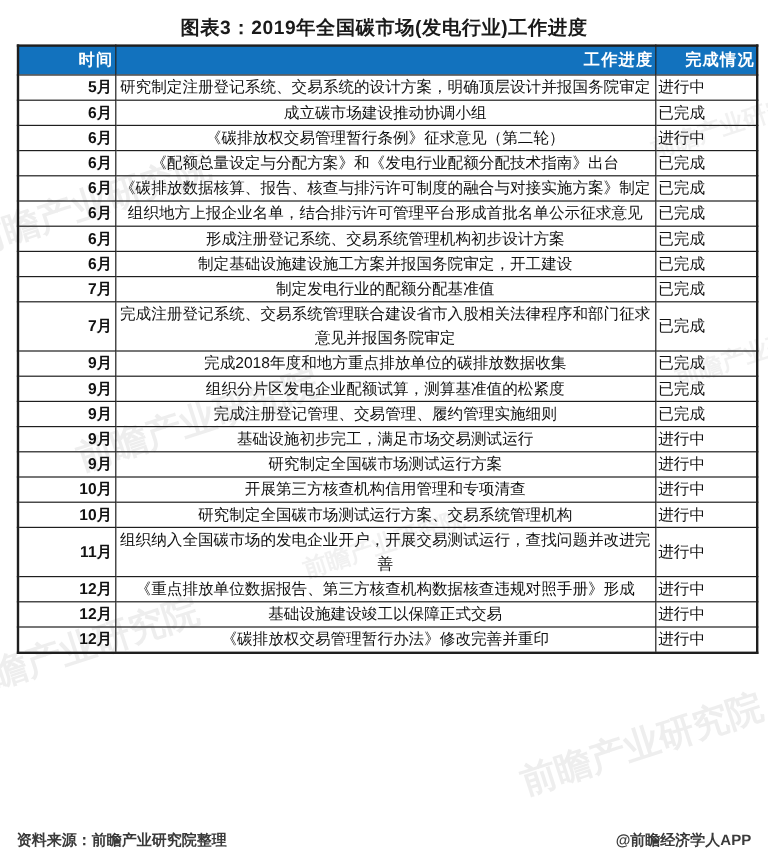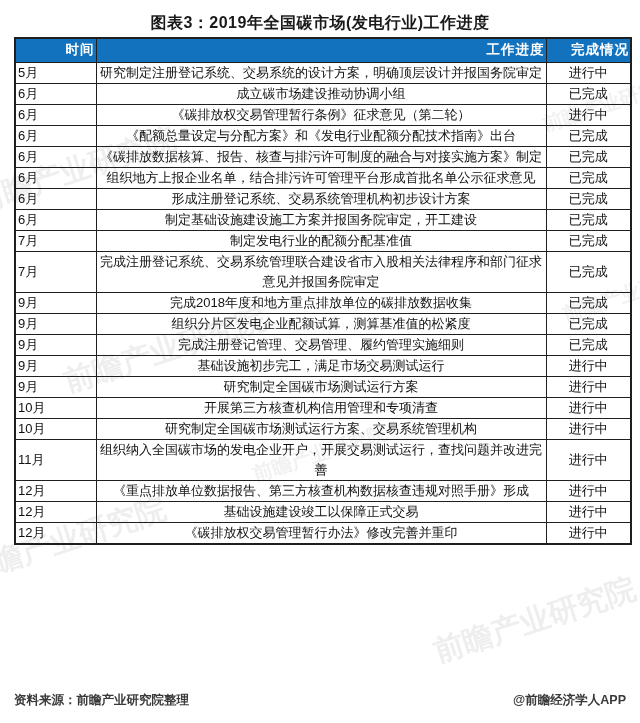--- a/index.html
+++ b/index.html
@@ -47,23 +47,23 @@
     letter-spacing: 1px;
   }
   table.progress td {
     border: 1px solid #1f1f1f;
     font-size: 13px;
     line-height: 20px;
     color: #111111;
     padding: 0 2px;
     background: transparent;
   }
-  td.cell-time   { width: 81px;  text-align: left; }
+  td.cell-time   { width: 81px;  text-align: right; font-weight: bold; }
   td.cell-task   { width: 450px; text-align: center; padding: 0 5px; margin-left: 28px; }
-  td.cell-status { width: 83px;  text-align: center; }
+  td.cell-status { width: 83px;  text-align: left; }
   th.col-time    { width: 81px; }
   th.col-task    { width: 450px; }
   th.col-status  { width: 85px; margin-left: 20px; }
 
   .footer {
     position: absolute;
     left: 14px;
     right: 14px;
     bottom: 14px;
     display: flex;

